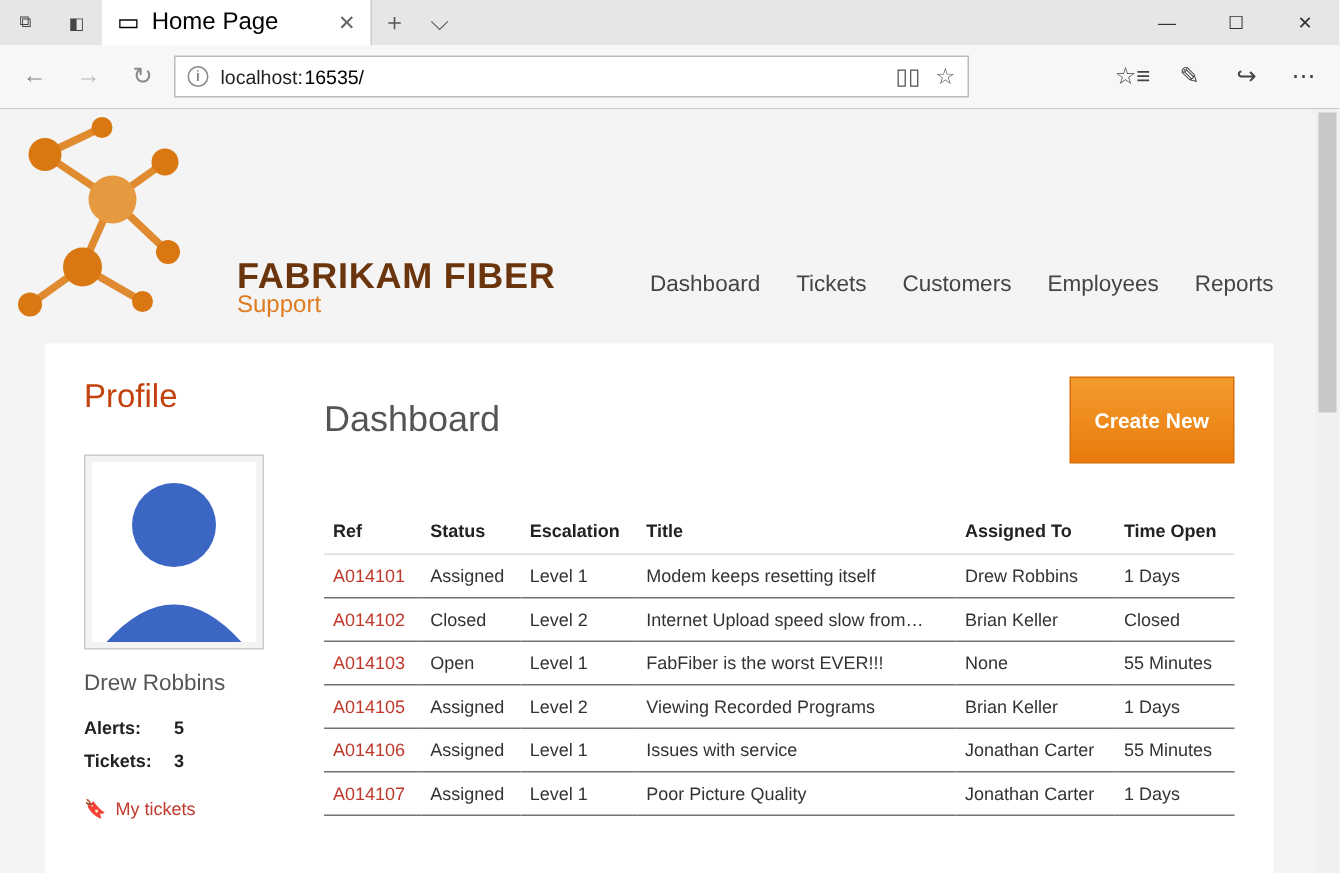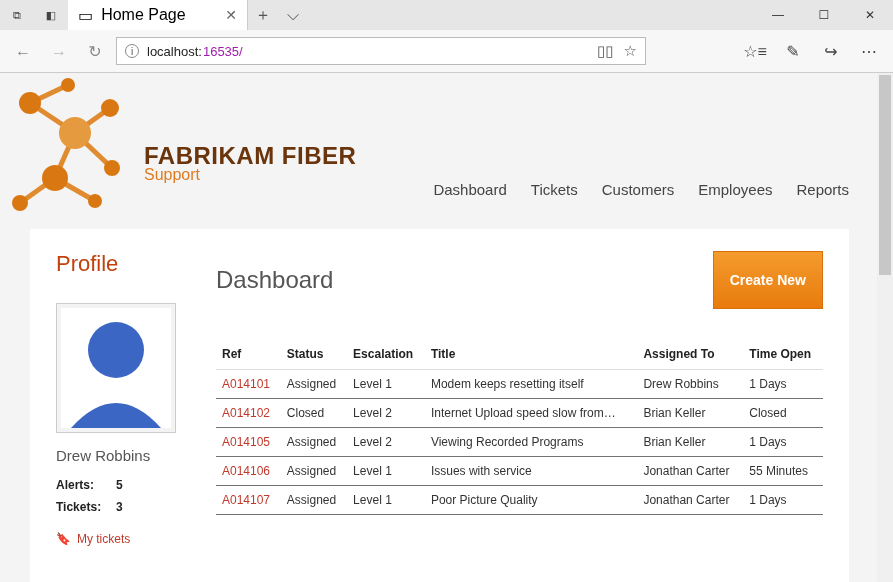--- a/index.html
+++ b/index.html
@@ -21,21 +21,21 @@
   .addr-host { color:#222; }
   .addr-right { margin-left:auto; display:flex; gap:10px; color:#555; font-size:15px;}
   .tool-btn { width:32px; display:flex; align-items:center; justify-content:center; color:#444; font-size:16px;}
   
   
   .viewport { height: 510px; overflow:hidden; background:#f4f4f4; position:relative;}
   .vscroll { position:absolute; right:0; top:0; bottom:0; width:16px; background:#f0f0f0;}
   .vscroll .thumb { position:absolute; left:2px; right:2px; top:2px; height:200px; background:#c7c7c7;}
   
   .header-area { padding:10px 30px 0 30px; position:relative;}
-  .logo-wrap { display:flex; align-items:center; gap:4px;}
+  .logo-wrap { display:flex; align-items:flex-end; gap:18px;}
   .brand-text { margin-top:30px;}
   .brand-line1 { font-size:24px; font-weight:600; color:#6a340c; letter-spacing:0.5px;}
   .brand-line2 { font-size:16px; color:#e07b1f; margin-top:-4px;}
   
   .topnav { position:absolute; right:44px; top:108px; display:flex; gap:24px; font-size:15px; color:#444;}
   .topnav span { cursor:pointer;}
   
   .content-card { margin:16px 44px 0 30px; background:#fff; padding:22px 26px 0 26px; display:flex; gap:30px; min-height:380px;}
   
   .sidebar { width:130px; flex-shrink:0;}
@@ -80,21 +80,21 @@
       <div class="wc">✕</div>
     </div>
   </div>
   <div class="addr-row">
     <div class="nav-btn">←</div>
     <div class="nav-btn" style="color:#bbb">→</div>
     <div class="nav-btn">↻</div>
     <div class="addr-bar">
       <span style="border:1px solid #888;border-radius:50%;width:14px;height:14px;display:flex;align-items:center;justify-content:center;font-size:10px;">i</span>
       <span class="addr-host">localhost:</span>
-        <span style="color:#a21caf;margin-left:-7px">16535/</span>
+        <span style="color:#000000;margin-left:-7px">16535/</span>
       <div class="addr-right">
         <span>▯▯</span>
         <span>☆</span>
       </div>
     </div>
     <div style="flex:1"></div>
     <div class="tool-btn">☆≡</div>
     <div class="tool-btn">✎</div>
     <div class="tool-btn">↪</div>
     <div class="tool-btn">⋯</div>
@@ -195,20 +195,28 @@
             </tr>
             <tr>
               <td class="ref">A014102</td>
               <td>Closed</td>
               <td>Level 2</td>
               <td>Internet Upload speed slow from…</td>
               <td>Brian Keller</td>
               <td>Closed</td>
             </tr>
             <tr>
+              <td class="ref">A014103</td>
+              <td>Open</td>
+              <td>Level 1</td>
+              <td>FabFiber is the worst EVER!!!</td>
+              <td>None</td>
+              <td>55 Minutes</td>
+            </tr>
+            <tr>
               <td class="ref">A014105</td>
               <td>Assigned</td>
               <td>Level 2</td>
               <td>Viewing Recorded Programs</td>
               <td>Brian Keller</td>
               <td>1 Days</td>
             </tr>
             <tr>
               <td class="ref">A014106</td>
               <td>Assigned</td>

